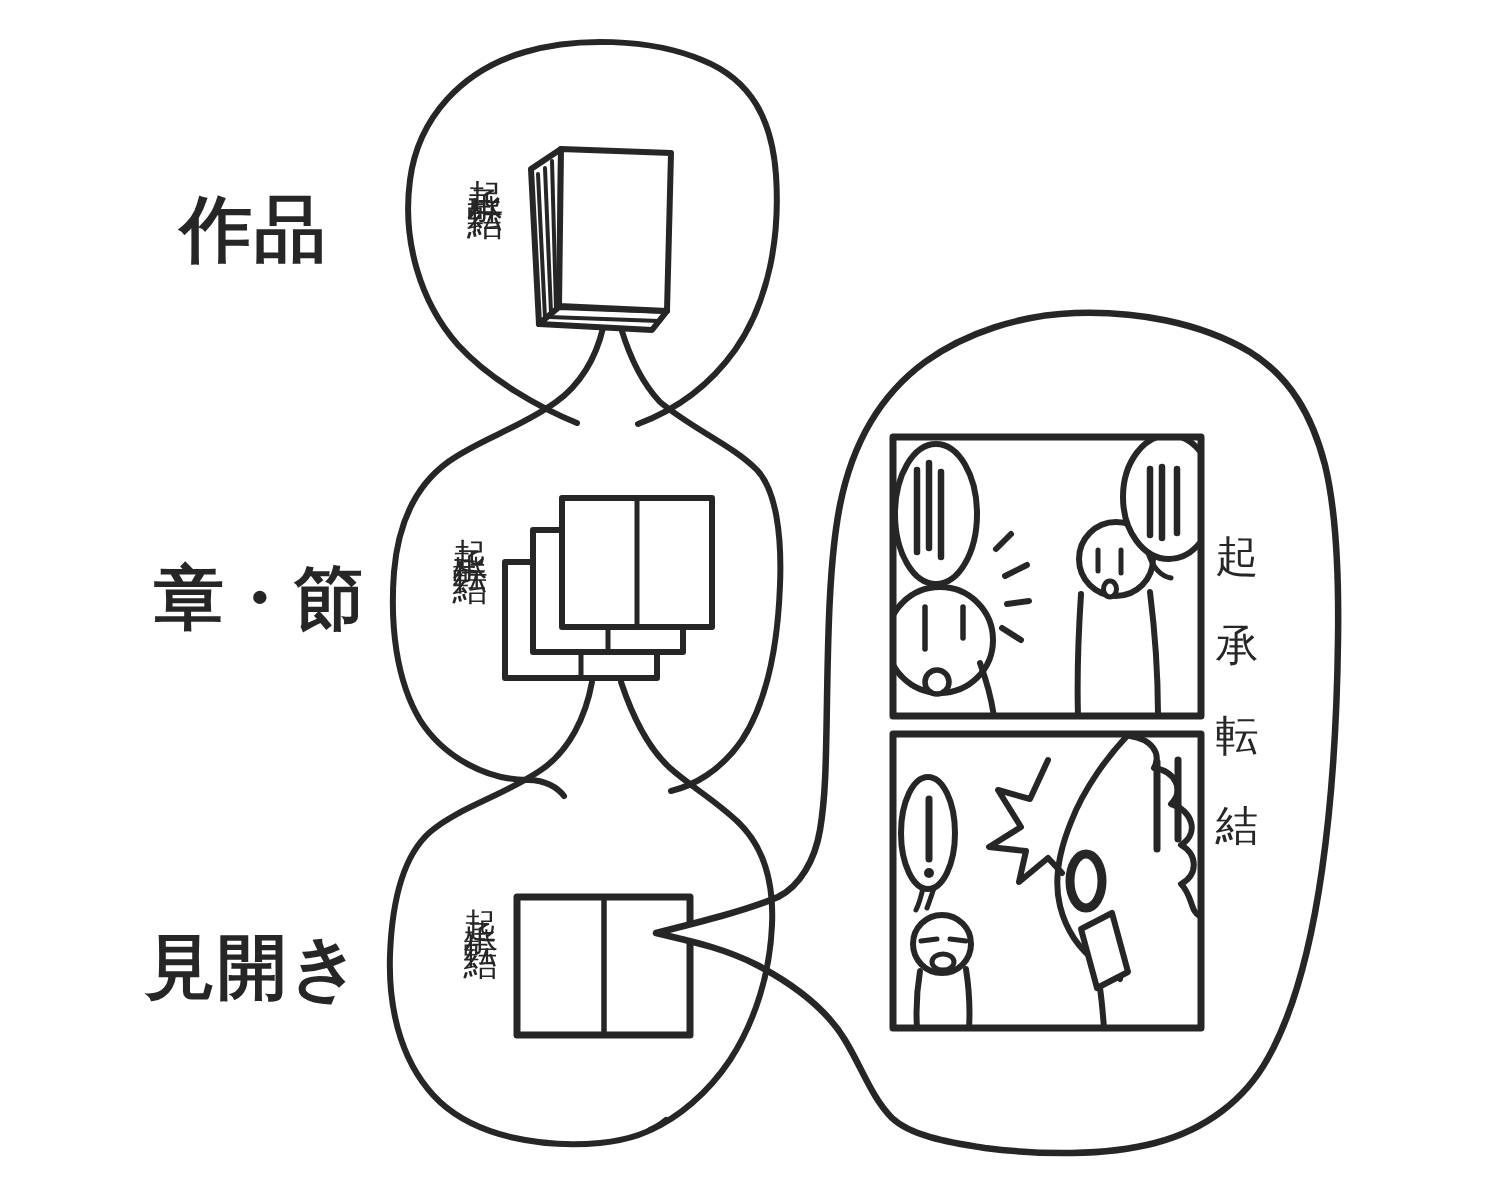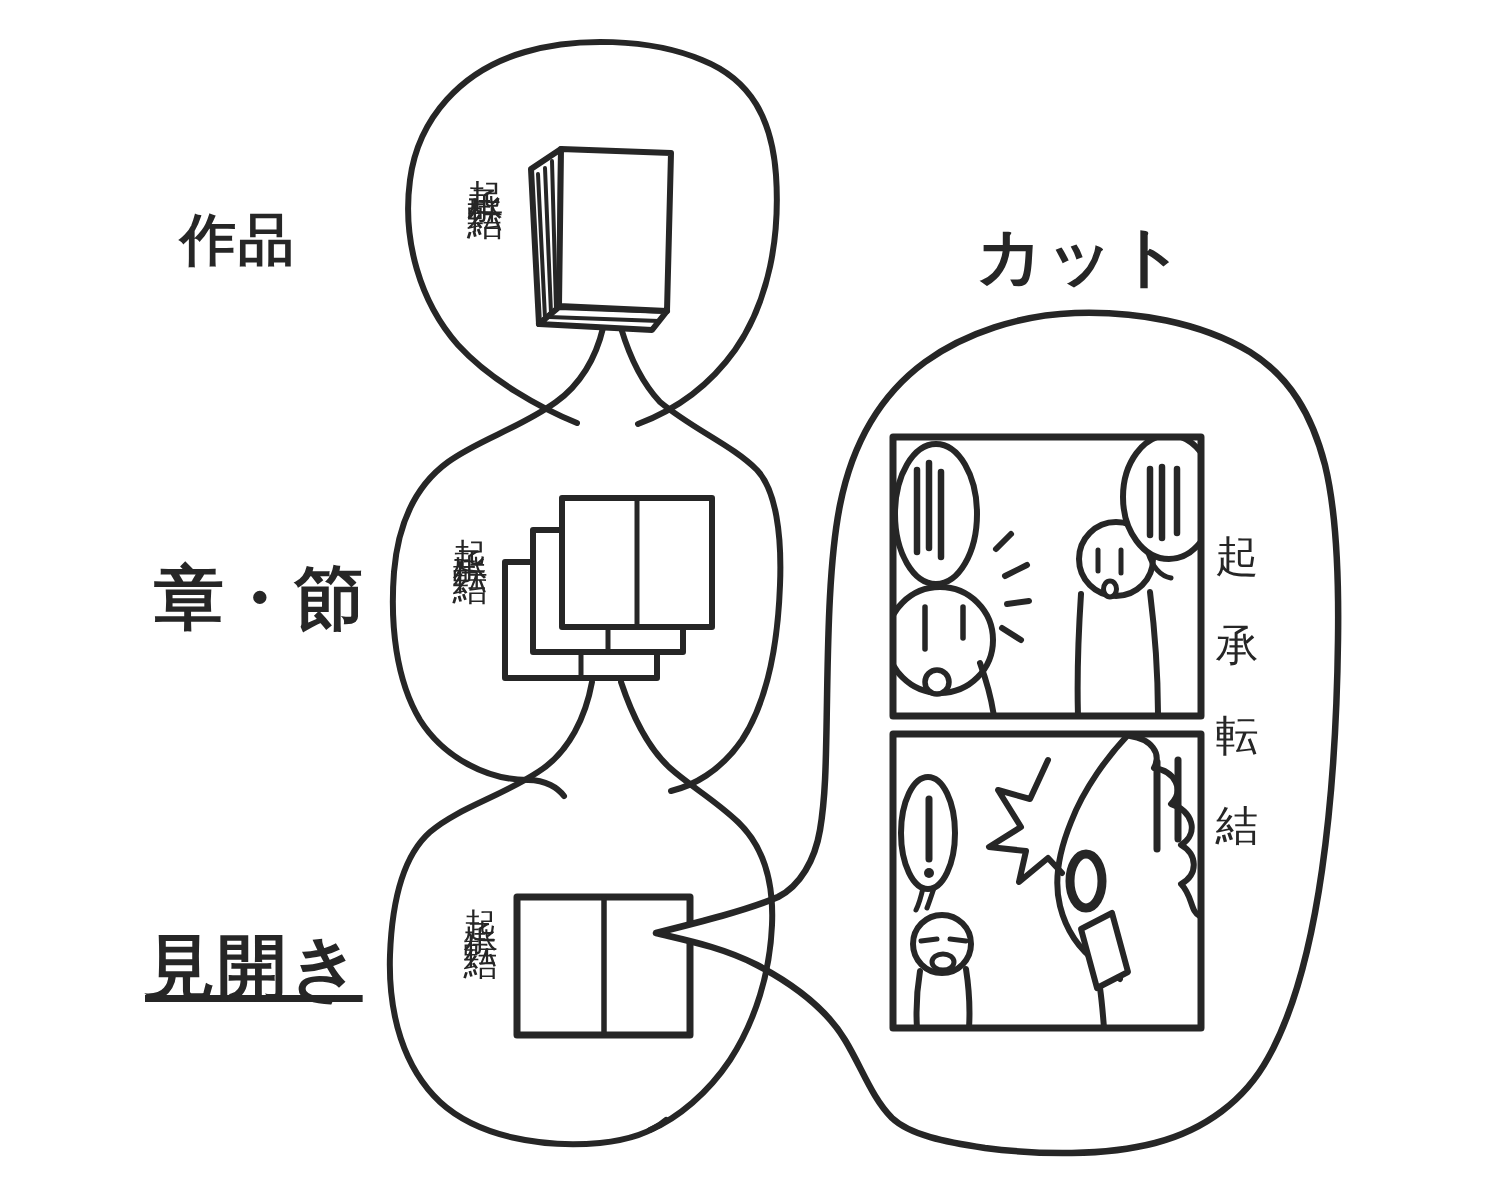--- a/index.html
+++ b/index.html
@@ -7,23 +7,23 @@
   .stage {
     position:relative; width:1500px; height:1193px;
     background:var(--paper); overflow:hidden;
     font-family:"DejaVu Sans","Liberation Sans",sans-serif;
   }
   .stage svg { position:absolute; inset:0; }
   .lbl {
     position:absolute; color:var(--ink); font-weight:bold;
     line-height:1; white-space:nowrap; user-select:none;
   }
-  .lbl-work            { left:180px; top:212px;  font-size:56px; letter-spacing:2px; }
+  .lbl-work            { left:180px; top:193px;  font-size:72px; letter-spacing:2px; }
   .lbl-chapter-section { left:154px; top:563px;  font-size:70px; letter-spacing:0px; }
-  .lbl-spread          { left:145px; top:932px;  font-size:70px; letter-spacing:2px;text-decoration:underline; }
+  .lbl-spread          { left:145px; top:932px;  font-size:70px; letter-spacing:2px; }
   .lbl-cut             { left:976px; top:224px;  font-size:66px; letter-spacing:3px; }
   .vtext {
     position:absolute; color:var(--ink); font-weight:500;
     writing-mode:vertical-rl; text-orientation:upright; line-height:1;
     user-select:none;
   }
   .v-work            { left:467px;  top:151px; font-size:36px; letter-spacing:9px;  }
   .v-chapter-section { left:452px;  top:511px; font-size:35px; letter-spacing:11px; }
   .v-spread          { left:464px;  top:882px; font-size:34px; letter-spacing:13px; }
   .v-cut             { left:1216px; top:501px; font-size:43px; letter-spacing:90px; }
@@ -189,19 +189,18 @@
         <path d="M 1081,929 L 1112,913 L 1128,972 L 1097,988 Z" fill="#ffffff"></path>
         <path d="M 1100,988 C 1102,1002 1103,1015 1104,1028"></path>
       </g>
     </g>
     <rect x="893" y="734" width="308" height="294" stroke-width="7"></rect>
   </svg>
 
   <div class="lbl lbl-work">作品</div>
   <div class="lbl lbl-chapter-section">章・節</div>
   <div class="lbl lbl-spread">見開き</div>
-  <div class="lbl lbl-cut">カット</div>
 
   <div class="vtext v-work">起承転結</div>
   <div class="vtext v-chapter-section">起承転結</div>
   <div class="vtext v-spread">起承転結</div>
   <div class="vtext v-cut">起承転結</div>
 </div>
 
 </body></html>

